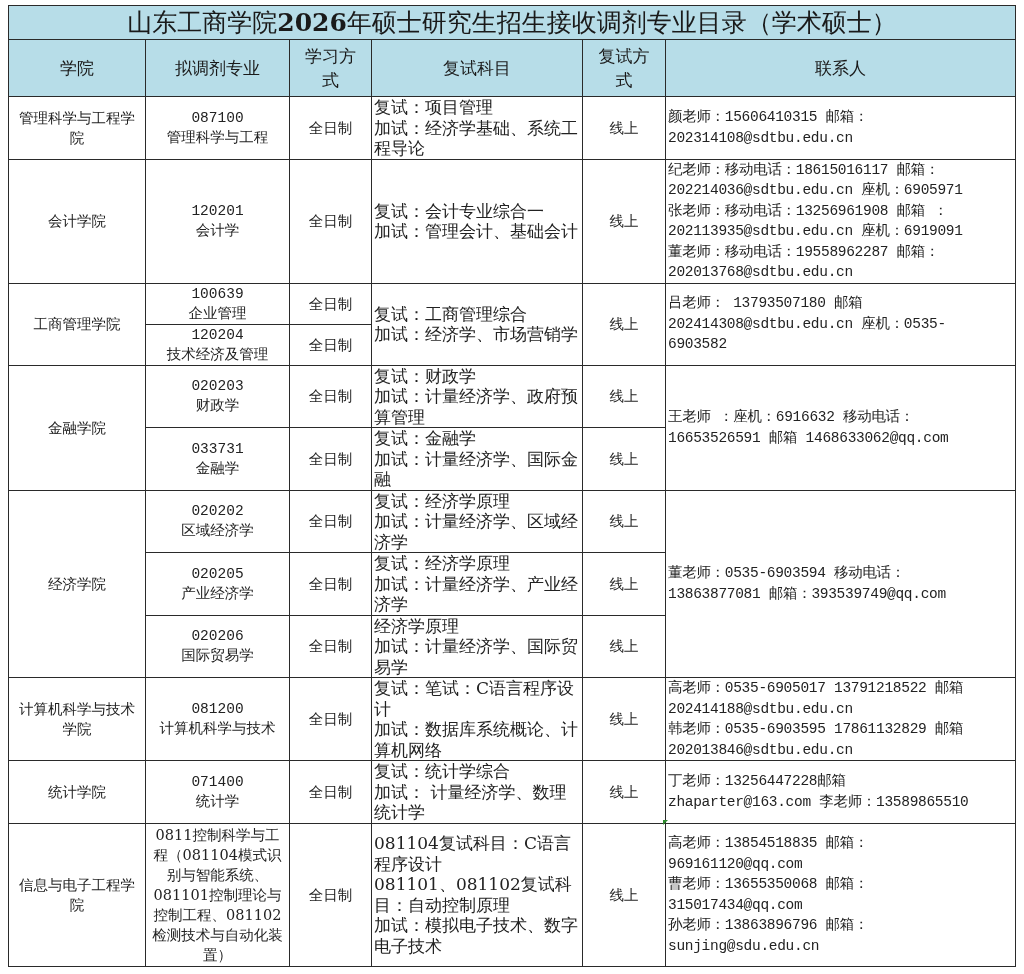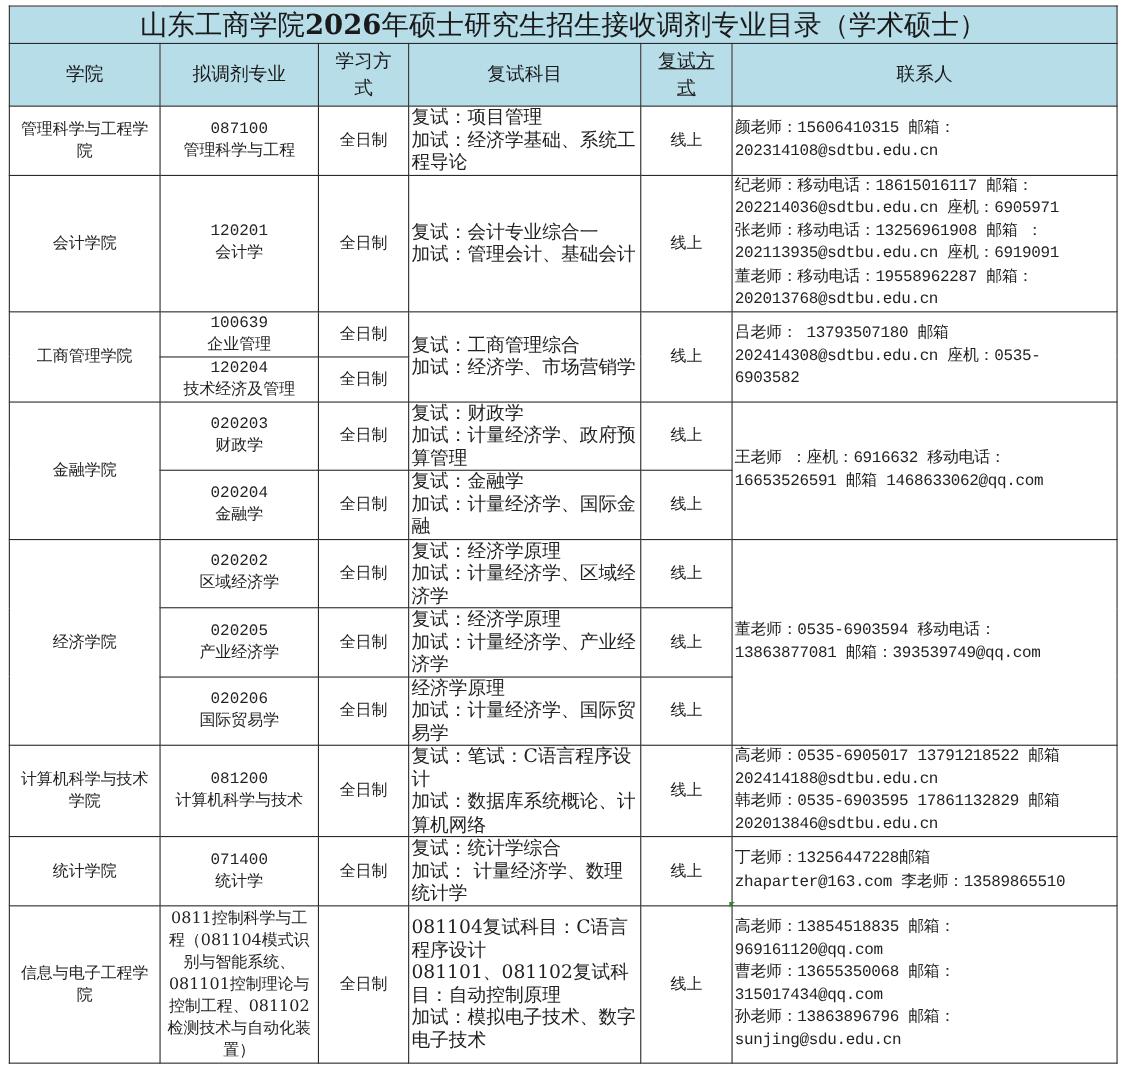--- a/index.html
+++ b/index.html
@@ -48,21 +48,21 @@
     <td colspan="6" class="title-cell"><span>山东工商学院</span><b>2026</b><span>年硕士研究生招生接收调剂专业目录（学术硕士）</span></td>
   </tr>
   <tr class="hdr">
     <th>学院</th>
     <th>拟调剂专业</th>
     <th>
           <span class="wrap" style="width:58px;margin:0 auto;">学习方式</span>
         </th>
     <th>复试科目</th>
     <th>
-          <span class="wrap" style="width:58px;margin:0 auto;text-decoration:underline;">复试方式</span>
+          <span class="wrap" style="width:58px;margin:0 auto;">复试方式</span>
         </th>
     <th>联系人</th>
   </tr>
 
   <tr style="height:62px">
     <td class="c">
           <span class="wrap" style="width:126px;margin:0 auto;">管理科学与工程学院</span>
         </td>
     <td class="c">
           <span class="line">087100</span>
@@ -140,21 +140,21 @@
           <span class="wrap">加试：计量经济学、政府预算管理</span>
         </td>
     <td class="c">线上</td>
     <td class="contact" rowspan="2">
           <span class="line">王老师 ：座机：6916632 移动电话：</span>
           <span class="line">16653526591 邮箱 1468633062@qq.com</span>
         </td>
   </tr>
   <tr style="height:62px">
     <td class="c">
-          <span class="line">020204</span>
+          <span class="line">033731</span>
           <span class="line">金融学</span>
         </td>
     <td class="c">全日制</td>
     <td class="subj">
           <span class="wrap">复试：金融学</span>
           <span class="wrap">加试：计量经济学、国际金融</span>
         </td>
     <td class="c">线上</td>
   </tr>
 

